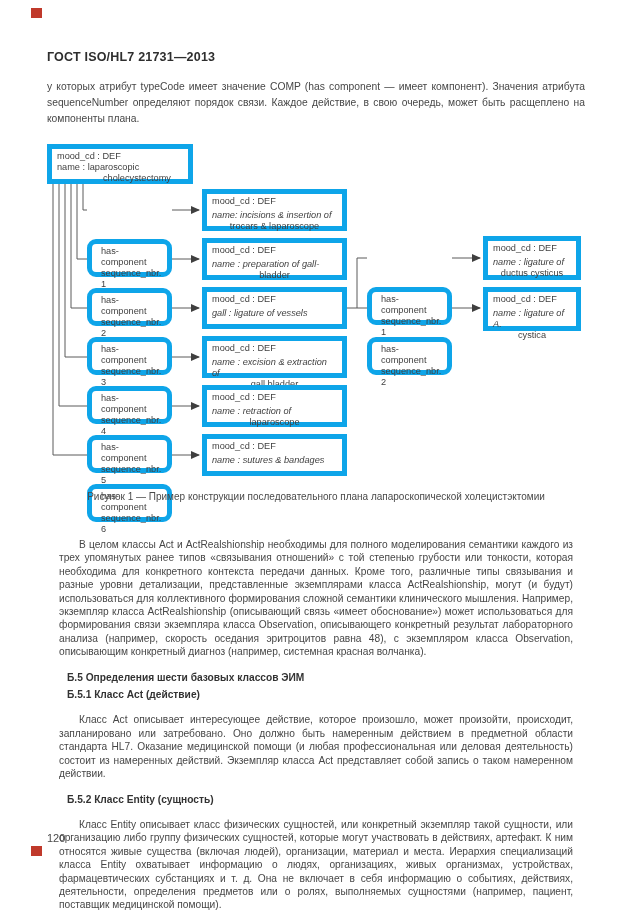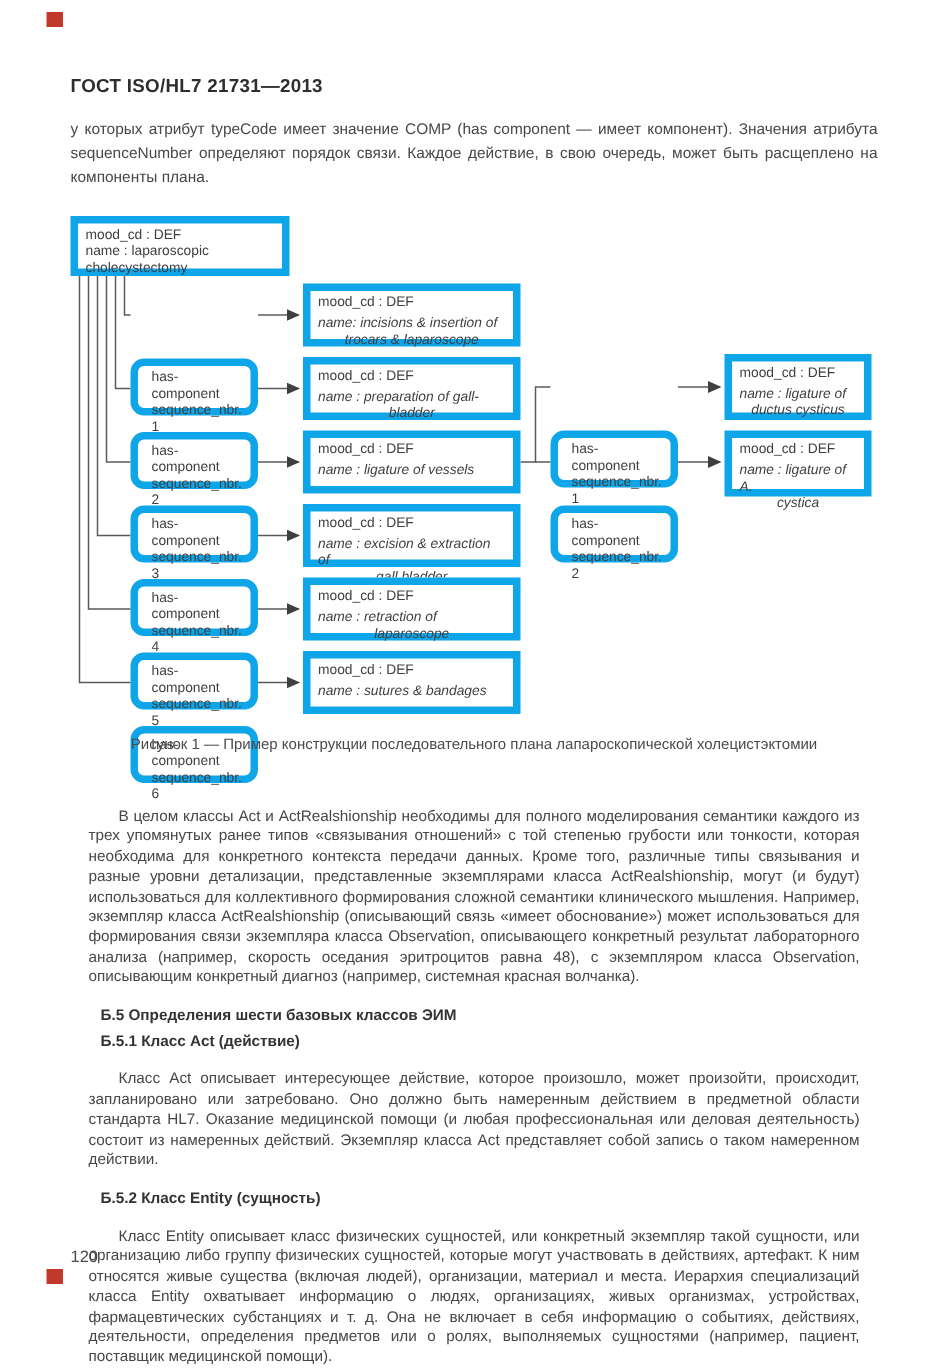--- a/index.html
+++ b/index.html
@@ -20,22 +20,22 @@
   }
   
   .diagram{position:absolute;left:47px;top:143px;width:538px;height:340px;}
   .diagram svg{position:absolute;left:0;top:0;}
   .dbox{
     position:absolute;box-sizing:border-box;background:#ffffff;border:5px solid #0ea5e9;
     font-size:9.2px;line-height:11px;color:#3f3f3f;padding:2px 5px;
   }
   .dbox.round{border-radius:9px;display:flex;flex-direction:column;justify-content:space-evenly;padding:2px 9px;margin-top:48px;}
   .dbox .nm{margin-top:3px;font-style:italic;}
-  .dbox .nm2{text-align:center;font-style:italic;}
-  .rootbox .ind{}
+  .dbox .nm2{text-align:center;}
+  .rootbox .ind{margin-left:46px;}
   .seqcol{left:40px;width:85px;height:38px;}
   .moodcol{left:155px;width:145px;height:42px;}
   .rseqcol{left:320px;width:85px;height:38px;}
   .rmoodcol{left:436px;width:98px;height:44px;}
   
   .caption{
     position:absolute;left:47px;top:491px;width:538px;text-align:center;
     font-size:10px;color:#4a4a4a;
   }
   .textblock{
@@ -121,21 +121,21 @@
       <div class="nm">name: incisions &amp; insertion of</div>
       <div class="nm2">trocars &amp; laparoscope</div>
     </div>
     <div class="dbox moodcol" style="top:95px;">
       <div>mood_cd : DEF</div>
       <div class="nm">name : preparation of gall-</div>
       <div class="nm2">bladder</div>
     </div>
     <div class="dbox moodcol" style="top:144px;">
       <div>mood_cd : DEF</div>
-      <div class="nm">name : ligature of vessels</div>
+      <div class="nm">gall : ligature of vessels</div>
       <div class="nm2"></div>
     </div>
     <div class="dbox moodcol" style="top:193px;">
       <div>mood_cd : DEF</div>
       <div class="nm">name : excision &amp; extraction of</div>
       <div class="nm2">gall bladder</div>
     </div>
     <div class="dbox moodcol" style="top:242px;">
       <div>mood_cd : DEF</div>
       <div class="nm">name : retraction of</div>

